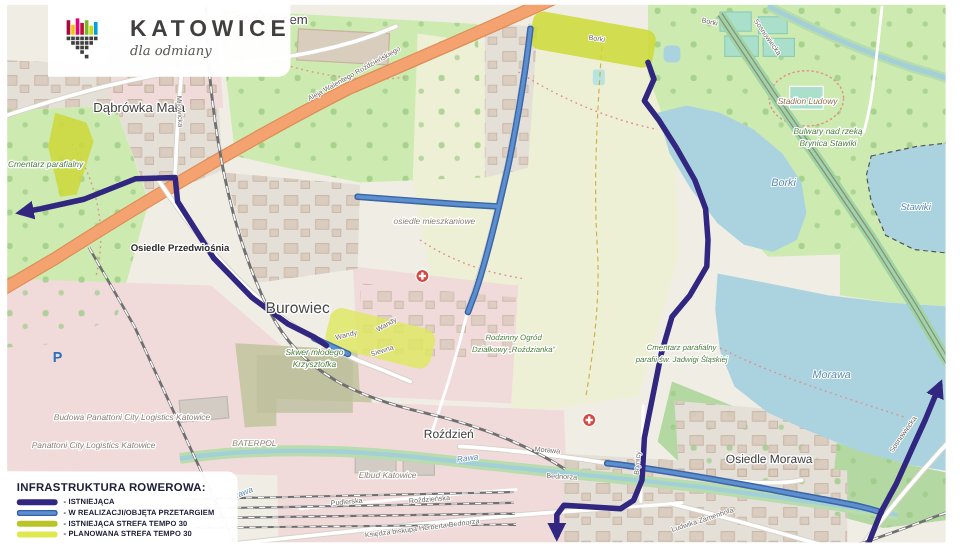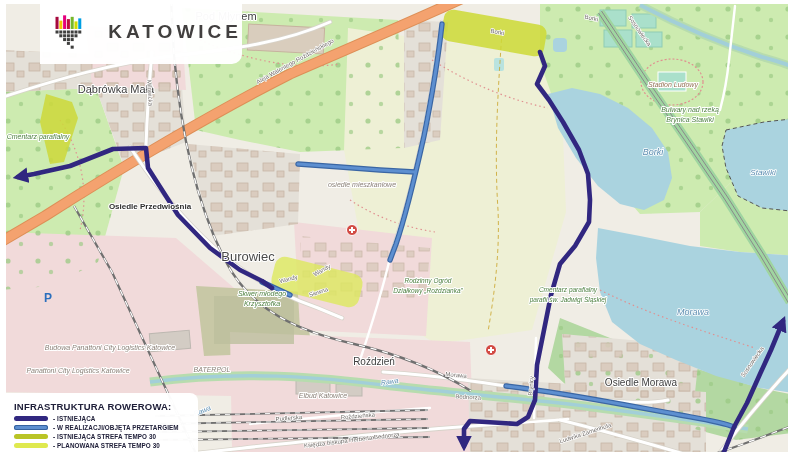--- a/index.html
+++ b/index.html
@@ -307,20 +307,21 @@
           <rect x="27" y="27" width="4" height="4"></rect>
       <rect x="12" y="32" width="4" height="4"></rect>
           <rect x="17" y="32" width="4" height="4"></rect>
           <rect x="22" y="32" width="4" height="4"></rect>
       <rect x="17" y="37" width="4" height="4"></rect>
           <rect x="22" y="42" width="4" height="4"></rect>
     </g>
   </svg>
   <div id="logo-text">
     <div class="t1">KATOWICE</div>
+    <div class="t2">dla odmiany</div>
   </div>
 </div>
 
 <div id="legend-panel">
   <div class="ttl">INFRASTRUKTURA ROWEROWA:</div>
   <div class="lrow">
     <div class="chip chip0"></div>
     <span>- ISTNIEJĄCA</span>
   </div>
   <div class="lrow">

